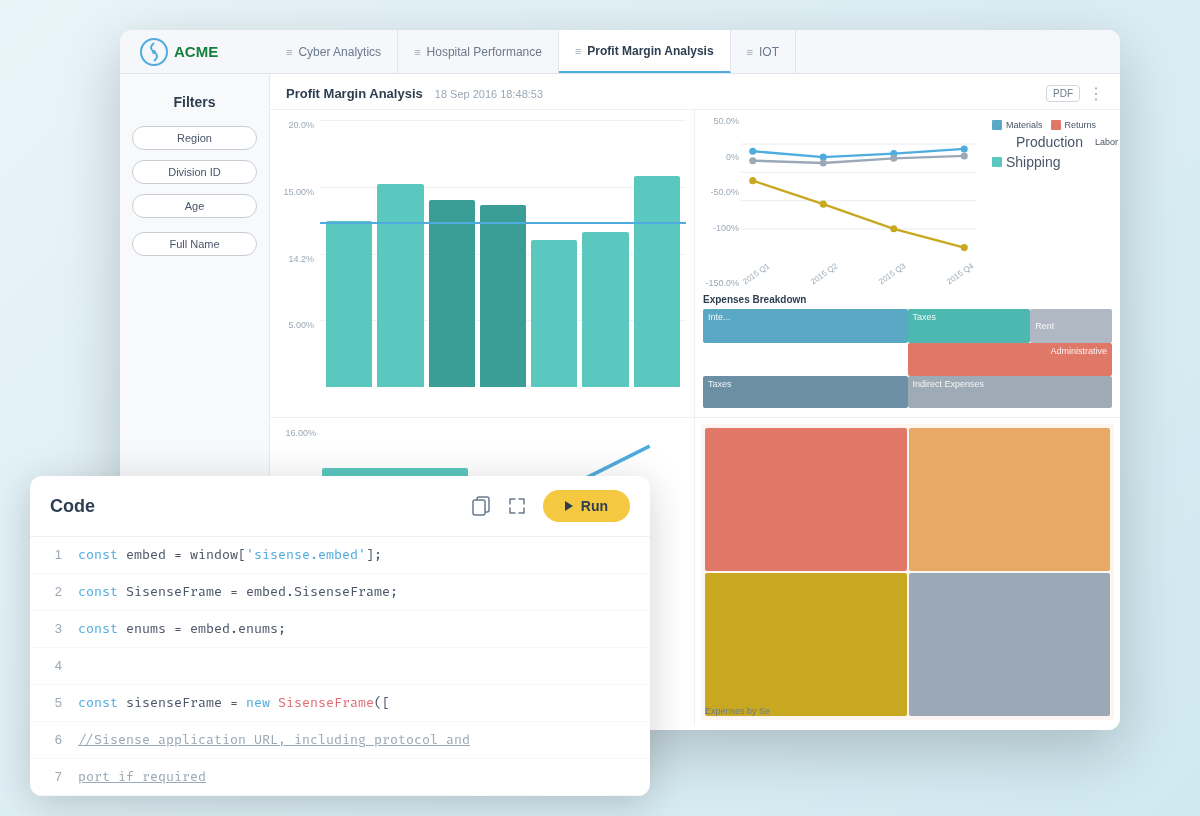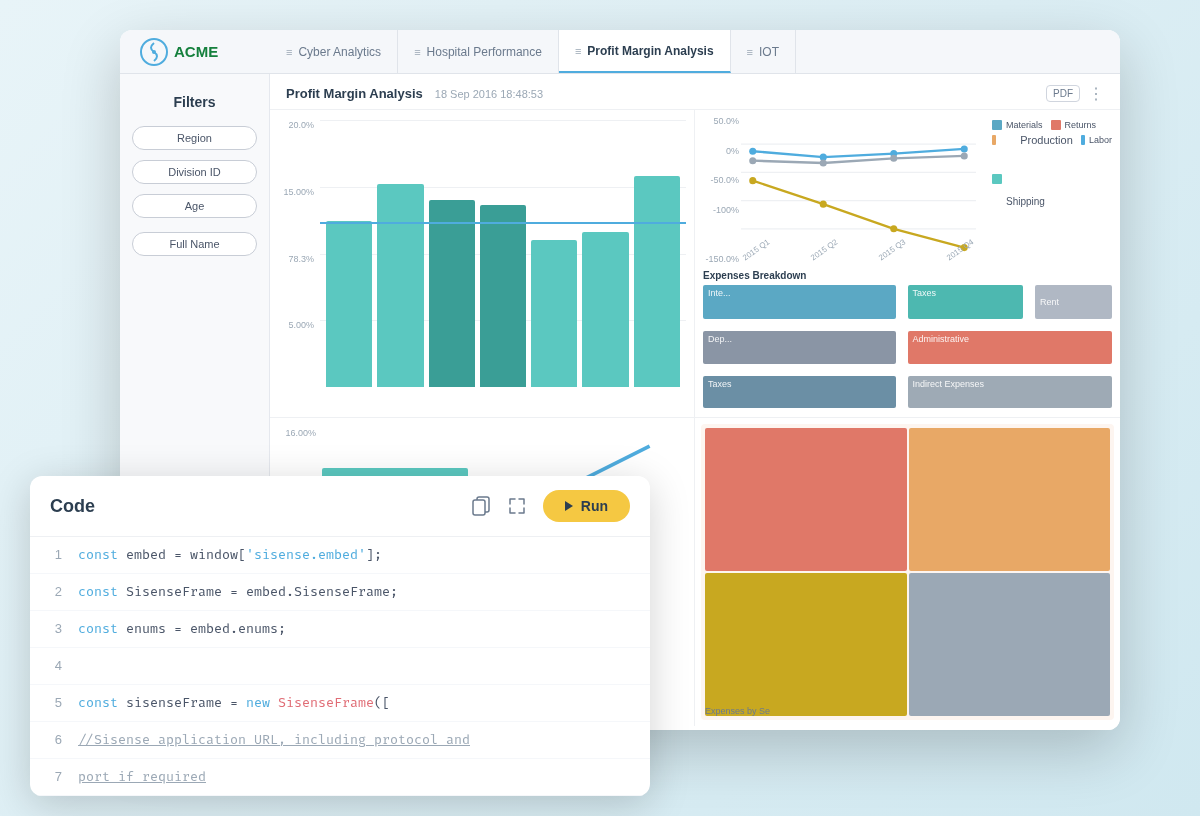--- a/index.html
+++ b/index.html
@@ -361,21 +361,21 @@
         </div>
       </div>
 
       <div class="charts-grid">
 
         <div class="chart-cell" style="position:relative;">
 
           <div style="position:absolute; left:8px; top:10px; bottom:30px; width:40px; display:flex; flex-direction:column; justify-content:space-between; align-items:flex-end; padding-right:4px; z-index:1;">
             <span style="font-size:9px;color:#9ba8b5;">20.0%</span>
             <span style="font-size:9px;color:#9ba8b5;">15.00%</span>
-            <span style="font-size:9px;color:#9ba8b5;">78.3%</span>
+            <span style="font-size:9px;color:#9ba8b5;">14.2%</span>
             <span style="font-size:9px;color:#9ba8b5;">5.00%</span>
             <span style="font-size:9px;color:#9ba8b5;"></span>
           </div>
 
           <div style="position:absolute; left:50px; right:8px; top:10px; bottom:30px;">
             <div style="position:absolute; top:0; left:0; right:0; border-top:1px solid #eef0f3;"></div>
             <div style="position:absolute; top:25%; left:0; right:0; border-top:1px solid #eef0f3;"></div>
             <div style="position:absolute; top:50%; left:0; right:0; border-top:1px solid #eef0f3;"></div>
             <div style="position:absolute; top:75%; left:0; right:0; border-top:1px solid #eef0f3;"></div>
           </div>
@@ -455,41 +455,40 @@
 
             <div style="width:120px; display:flex; flex-direction:column; gap:4px; padding:4px 0;">
               <div style="display:flex;align-items:center;gap:4px;">
                 <div style="width:10px;height:10px;background:#5ba8c4;border-radius:1px;"></div>
                 <span style="font-size:9px;color:#4a5568;">Materials</span>
                 <div style="width:10px;height:10px;background:#e07868;border-radius:1px;margin-left:4px;"></div>
                 <span style="font-size:9px;color:#4a5568;">Returns</span>
               </div>
               <div style="display:flex;align-items:center;gap:4px;">
                 <div style="width:10px;height:10px;background:#e8a866;border-radius:1px;"></div>
-                <span style="font-size:11px;color:#4a5568;padding-left:20px;">Production</span>
+                <span style="font-size:14px;color:#4a5568;padding-left:20px;">Production</span>
                 <div style="width:10px;height:10px;background:#4facde;border-radius:1px;margin-left:4px;"></div>
                 <span style="font-size:9px;color:#4a5568;">Labor</span>
               </div>
               <div style="display:flex;align-items:center;gap:4px;">
                 <div style="width:10px;height:10px;background:#5bc8c0;border-radius:1px;"></div>
-                <span style="font-size:10px;color:#4a5568;margin-top:46px;">Shipping</span>
+                <span style="font-size:14px;color:#4a5568;">Shipping</span>
               </div>
             </div>
           </div>
 
           <div style="flex:1; margin-top:6px;">
             <div class="expenses-title">Expenses Breakdown</div>
-            <div style="display:grid; grid-template-columns:2.5fr 1.5fr 1fr; grid-template-rows:1fr 1fr 1fr; gap:12px; height:calc(100% - 18px);">
+            <div style="display:grid; grid-template-columns:2.5fr 1.5fr 1fr; grid-template-rows:1fr 1fr 1fr; gap:0; height:calc(100% - 18px);">
 
               <div style="background:#5ba8c4; border-radius:2px; padding:3px 5px; font-size:9px; color:rgba(255,255,255,0.9);">Inte...</div>
               <div style="background:#4db8b0; border-radius:2px; padding:3px 5px; font-size:9px; color:rgba(255,255,255,0.9);">Taxes</div>
               <div style="background:#b0b8c4; border-radius:2px; padding:12px 5px; font-size:9px; color:rgba(255,255,255,0.9);">Rent</div>
 
-              <div style="background:#8a95a5; border-radius:2px; padding:3px 5px; font-size:9px; color:rgba(255,255,255,0.9);">Dep...</div>
-              <div style="background:#e07868; border-radius:2px; padding:3px 5px; font-size:9px; color:rgba(255,255,255,0.9); grid-column:2/4;">Administrative</div>
+              <div style="background:#e07868; border-radius:2px; padding:3px 5px; font-size:9px; color:rgba(255,255,255,0.9); grid-column:2/4;text-align:right;">Administrative</div>
 
               <div style="background:#6b8fa5; border-radius:2px; padding:3px 5px; font-size:9px; color:rgba(255,255,255,0.9);">Taxes</div>
               <div style="background:#9eaab5; border-radius:2px; padding:3px 5px; font-size:9px; color:rgba(255,255,255,0.9); grid-column:2/4;">Indirect Expenses</div>
             </div>
           </div>
         </div>
 
         <div class="chart-cell" style="position:relative;">
 
           <div style="position:absolute; left:8px; top:10px; bottom:30px; width:42px; display:flex; flex-direction:column; justify-content:space-between; align-items:flex-end; padding-right:4px;">

